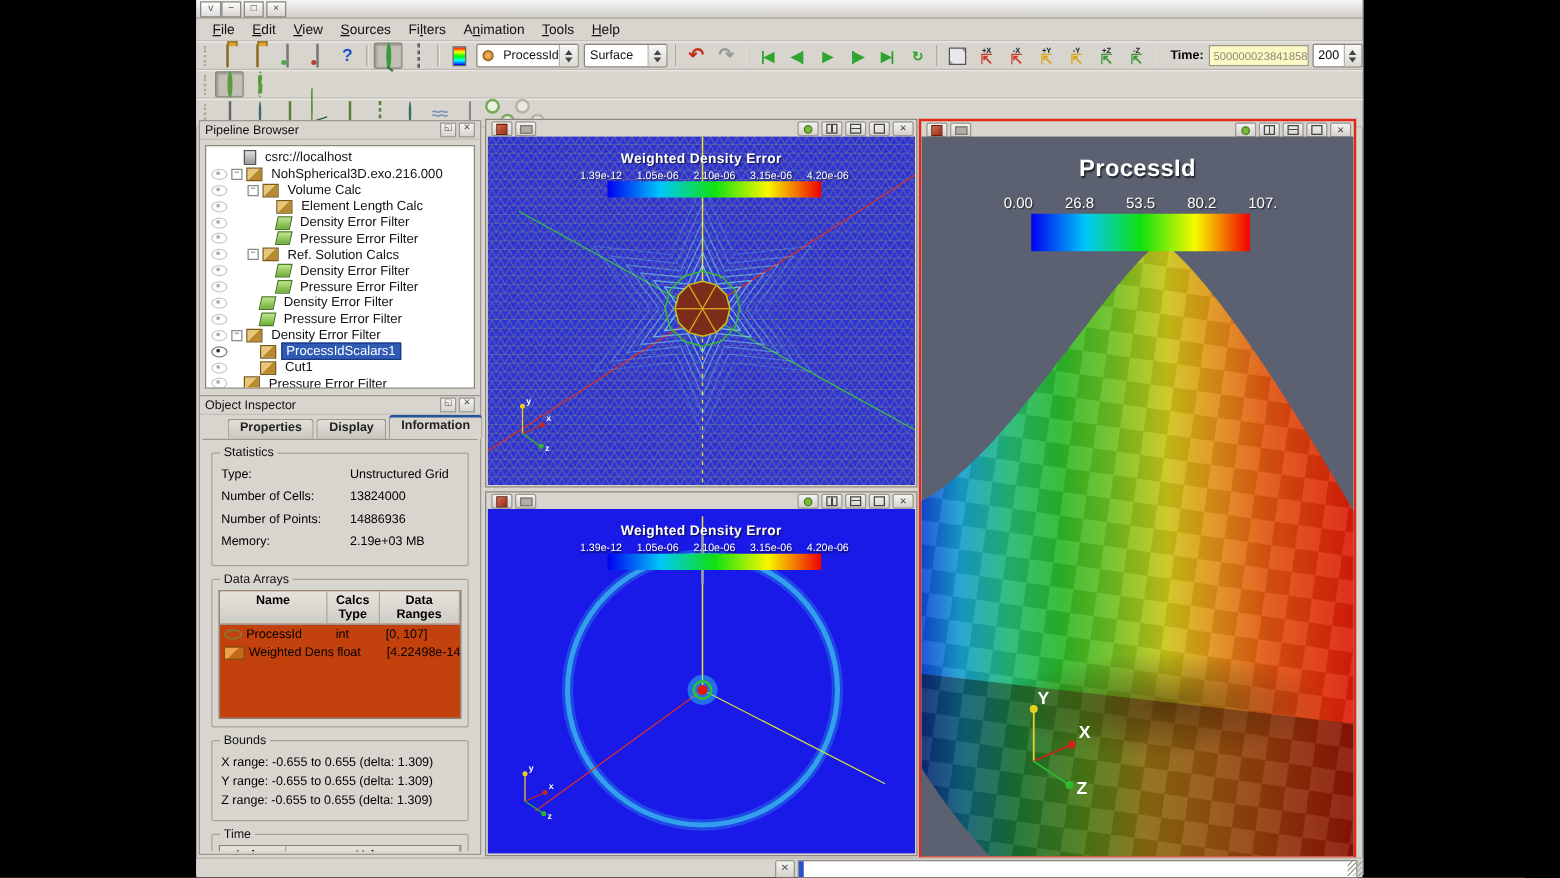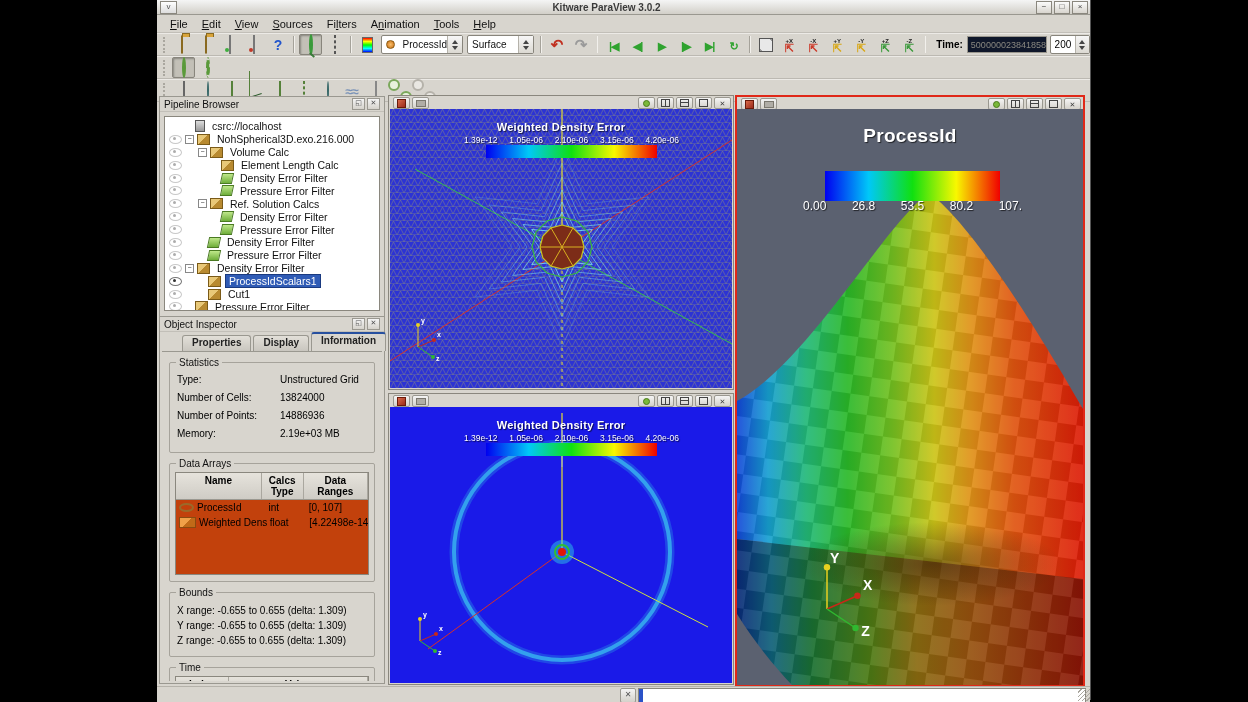--- a/index.html
+++ b/index.html
@@ -72,21 +72,21 @@
   .combo{height:17px;display:flex;align-items:center;border:1px solid #88857c;background:#fff;
          font-size:10px;color:#111;margin:0 2px;border-radius:2px;}
   .combo .cicon{width:7px;height:7px;border-radius:50%;background:radial-gradient(#f8c06a,#c96a12);border:1px solid #8a5a10;margin:0 4px;}
   .combo .ctext{flex:1;padding-left:4px;}
   .combo .carrows{width:14px;height:100%;border-left:1px solid #b5b2aa;display:flex;flex-direction:column;
                   align-items:center;justify-content:center;background:linear-gradient(#f6f6f6,#dcd9d2);}
   .carrows i{display:block;width:0;height:0;border-left:3px solid transparent;border-right:3px solid transparent;}
   .carrows .up{border-bottom:4px solid #444;margin-bottom:2px;}
   .carrows .dn{border-top:4px solid #444;}
   .timelabel{font-size:10px;font-weight:bold;margin:0 4px 0 6px;}
-  .timefield{width:88px;height:15px;border:1px solid #9a978e;background:#0f172a;color:#8a8880;
+  .timefield{width:88px;height:15px;border:1px solid #9a978e;background:#fef9c3;color:#8a8880;
              font-size:9px;display:flex;align-items:center;padding-left:3px;}
   .spin{height:17px;display:flex;border:1px solid #88857c;background:#fff;border-radius:2px;margin-left:3px;}
   .spin .sval{width:24px;font-size:10px;display:flex;align-items:center;justify-content:center;}
   .spin .sarr{width:13px;display:flex;flex-direction:column;align-items:center;justify-content:center;
               border-left:1px solid #b5b2aa;background:linear-gradient(#f6f6f6,#dcd9d2);}
 
   
   .panel{position:absolute;background:#d8d5ce;border:1px solid #9a9890;}
   .phead{height:14px;display:flex;align-items:center;font-size:10px;padding:0 4px;border-bottom:1px solid #c2bfb8;color:#111;}
   .phead .ptitle{flex:1;}
@@ -166,21 +166,20 @@
            background:repeating-linear-gradient(135deg,transparent 0 2px,#aaa79f 2px 3px);}
 </style>
 </head>
 <body>
 
 <div class="screen">
  <div class="window">
 
   <div class="titlebar">
     <div class="sysmenu">v</div>
-    <div class="title-center">Kitware ParaView 3.0.2</div>
     <div class="winbtn">−</div>
     <div class="winbtn">□</div>
     <div class="winbtn">×</div>
   </div>
 
   <div class="menubar" id="menubar">
         <span class="mitem"><u>F</u>ile</span>
         <span class="mitem"><u>E</u>dit</span>
         <span class="mitem"><u>V</u>iew</span>
         <span class="mitem"><u>S</u>ources</span>
@@ -778,21 +777,21 @@
               <line x1="90" y1="500" x2="120.4" y2="486.7" stroke="#c82818" stroke-width="1.5"></line>
               <circle cx="120.4" cy="486.7" r="3.2" fill="#c82818"></circle>
               <line x1="90" y1="500" x2="118.5" y2="519" stroke="#30b830" stroke-width="1.5"></line>
               <circle cx="118.5" cy="519" r="3.2" fill="#30b830"></circle>
               <text x="93" y="454.4" fill="#fff" font-size="14" font-family="Liberation Sans, sans-serif" font-weight="bold">Y</text>
               <text x="126.1" y="481" fill="#fff" font-size="14" font-family="Liberation Sans, sans-serif" font-weight="bold">X</text>
               <text x="124.19999999999999" y="526.6" fill="#fff" font-size="14" font-family="Liberation Sans, sans-serif" font-weight="bold">Z</text>
             </g>
       </svg>
     <div class="cbar-title" style="top: 16px; font-size: 19px;">ProcessId</div>
-          <div class="cbar-ticks" style="left: 66px; width: 219px; top: 46px; font-size: 12px; margin-top: 44px;">
+          <div class="cbar-ticks" style="left: 66px; width: 219px; top: 46px; font-size: 12px;">
             <span>0.00</span>
             <span>26.8</span>
             <span>53.5</span>
             <span>80.2</span>
             <span>107.</span>
           </div>
           <div class="cbar" style="left: 88px; width: 175px; top: 62px; height: 30px;"></div>
         </div>
   </div>
 

